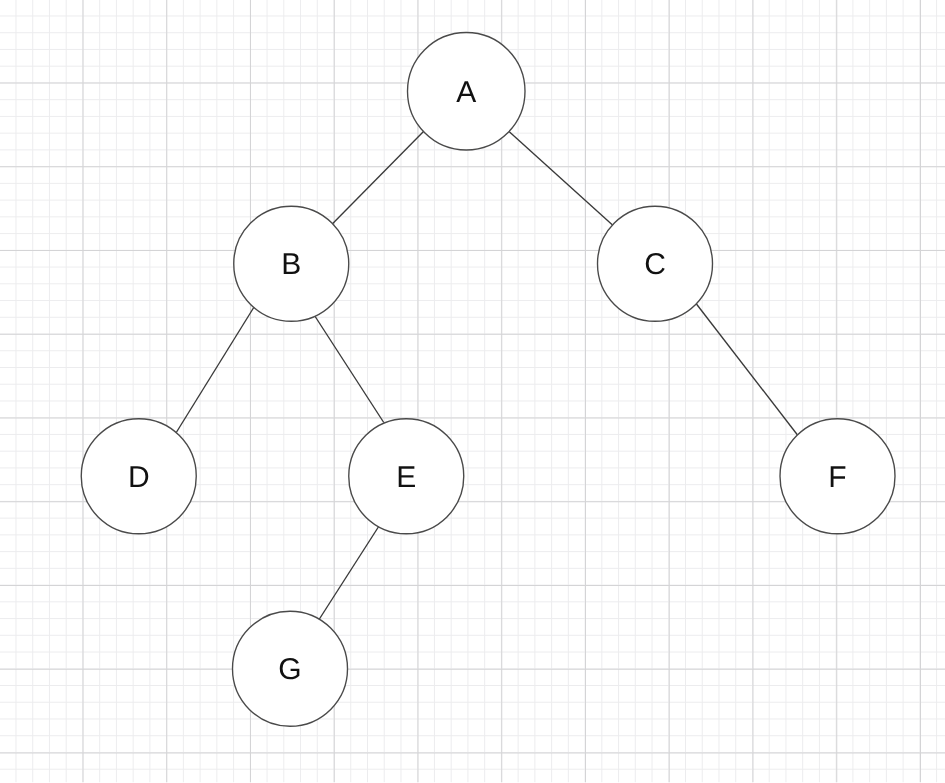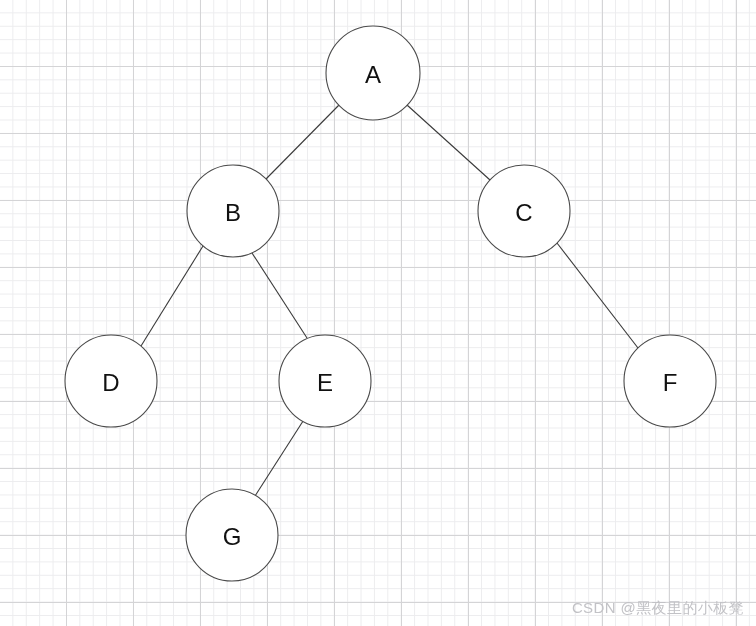--- a/index.html
+++ b/index.html
@@ -102,15 +102,14 @@
           <circle class="node-circle" cx="670" cy="381" r="46" fill="#ffffff" stroke="#4a4a4a"></circle>
           <text class="node-label" x="670" y="382">F</text>
         </g>
         <g>
           <circle class="node-circle" cx="232" cy="535" r="46" fill="#ffffff" stroke="#4a4a4a"></circle>
           <text class="node-label" x="232" y="536">G</text>
         </g>
       </g>
   </svg>
 
-  <div id="watermark">CSDN @黑夜里的小板凳</div>
 
 </div>
 
 </body></html>

